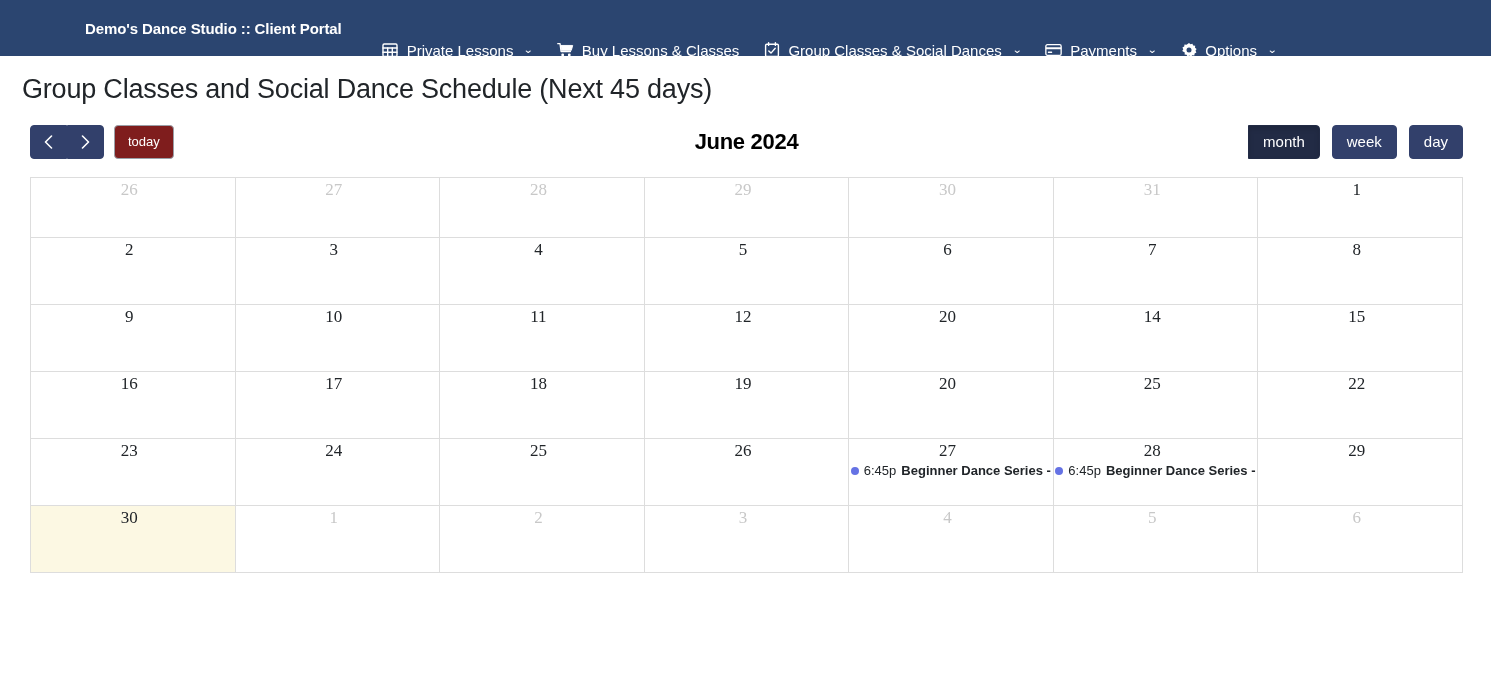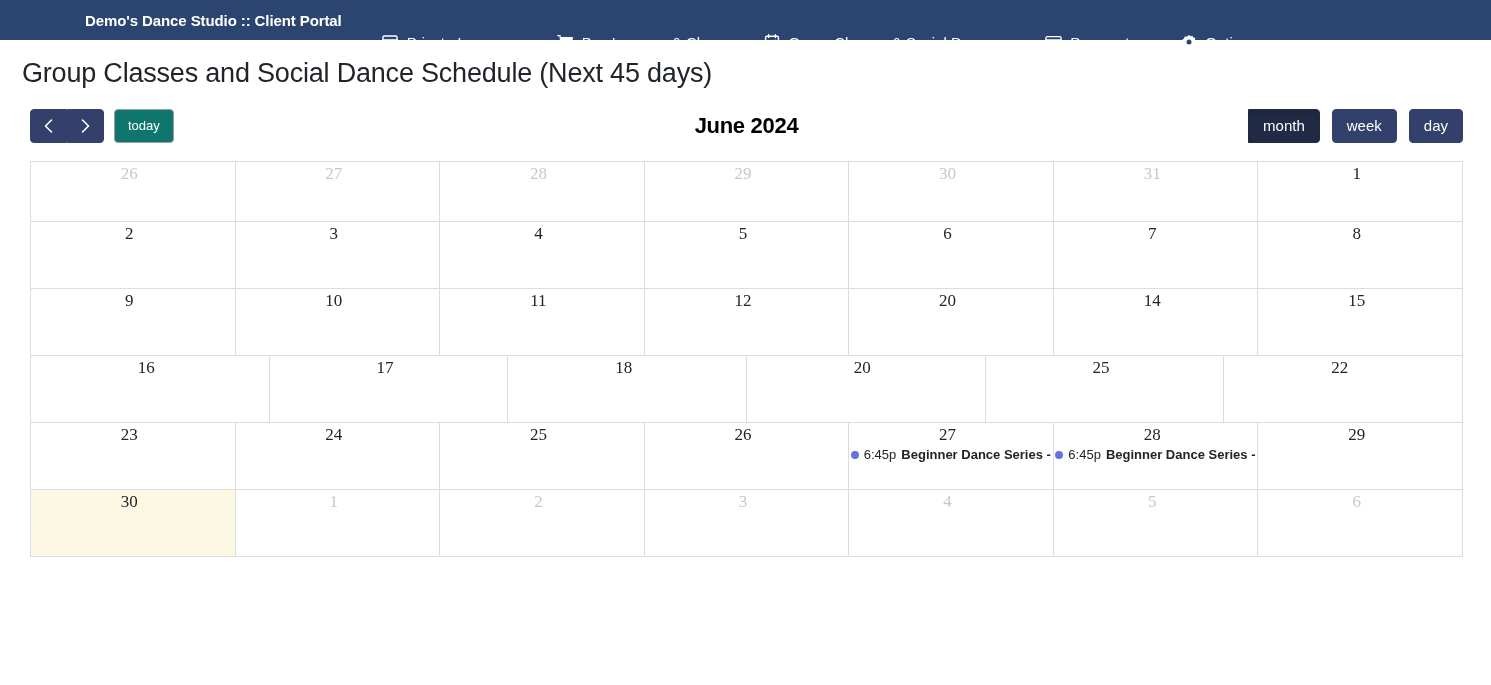--- a/index.html
+++ b/index.html
@@ -7,21 +7,21 @@
     margin: 0; padding: 0;
     width: 1491px; height: 685px;
     background: #ffffff;
     font-family: "Liberation Sans", sans-serif;
     color: #212529;
     overflow: hidden;
   }
 
   
   .navbar {
-    height: 40px;
+    height: 56px;
     background: #2b4570;
     display: flex;
     align-items: center;
     padding: 0 14px 0 85px;
     gap: 0px;
     white-space: nowrap;
   }
   .brand {
     color: #ffffff;
     font-size: 15px;
@@ -83,21 +83,21 @@
     display: inline-flex;
     align-items: center;
     justify-content: center;
   }
   .btn-group .btn { border-radius: 0; }
   .btn-group .btn:first-child { border-radius: 4px 0 0 4px; }
   .btn-group .btn:last-child { border-radius: 0 4px 4px 0; }
   .btn-chevron { padding: 0 13px; font-size: 15px; }
   .btn-chevron svg { display: block; }
   .btn-today {
-    background: #0f766e;
+    background: #7f1d1d;
     border-color: #9aa0a8;
     color: #ffffff;
     font-size: 13px;
     padding: 0 13px;
     cursor: default;
     border-radius: 4px;
   }
   .btn-active {
     background: #222b45;
     border-color: #222b45;
@@ -360,20 +360,23 @@
         <div class="fc-day">
           <div class="fc-daynum">16</div>
         </div>
         <div class="fc-day">
           <div class="fc-daynum">17</div>
         </div>
         <div class="fc-day">
           <div class="fc-daynum">18</div>
         </div>
         <div class="fc-day">
+          <div class="fc-daynum">19</div>
+        </div>
+        <div class="fc-day">
           <div class="fc-daynum">20</div>
         </div>
         <div class="fc-day">
           <div class="fc-daynum">25</div>
         </div>
         <div class="fc-day">
           <div class="fc-daynum">22</div>
         </div>
       </div>
       <div class="fc-week">

